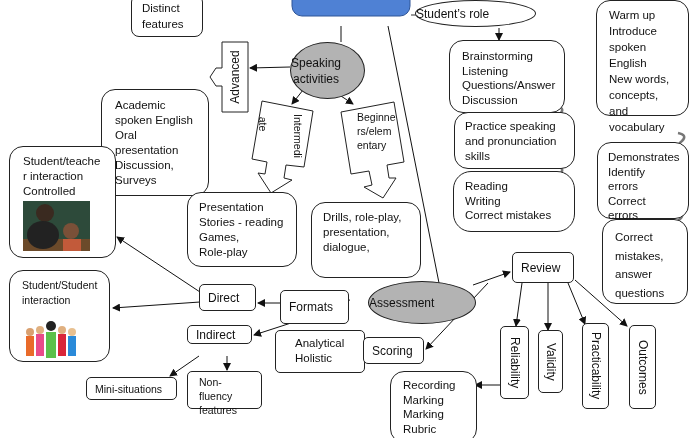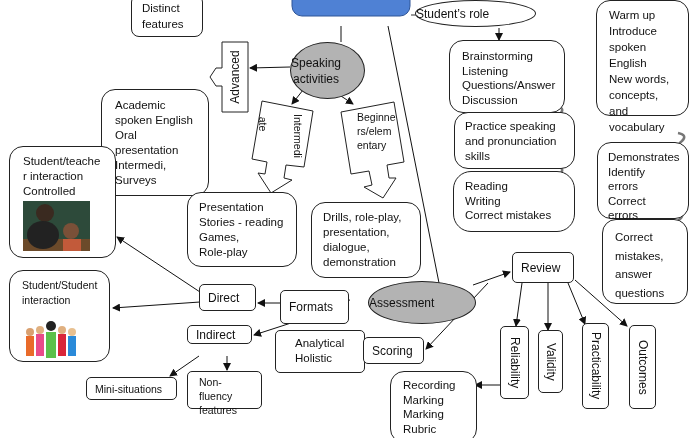--- a/index.html
+++ b/index.html
@@ -69,21 +69,21 @@
 <div class="box" style="left:131px;top:-6px;width:72px;height:43px;padding:5px 10px;border-radius:8px;">
   <span class="line">Distinct</span>
   <span class="line">features</span>
 </div>
 
 <div class="box" style="left:101px;top:41px;width:108px;height:107px;padding:8px 13px;line-height:15px;margin-top:48px;">
   <span class="line">Academic</span>
   <span class="line">spoken English</span>
   <span class="line">Oral</span>
   <span class="line">presentation</span>
-  <span class="line">Intermedi,</span>
+  <span class="line">Discussion,</span>
   <span class="line">Surveys</span>
 </div>
 <div style="position:absolute;left:222px;top:44px;width:26px;height:66px;display:flex;align-items:center;justify-content:center;">
   <span style="transform:rotate(-90deg);font-size:12px;white-space:nowrap;display:block;">Advanced</span>
 </div>
 
 <div class="ell gray" style="left:290px;top:42px;width:75px;height:57px;">
   <div>
     <span class="line">Speaking</span>
     <span class="line">activities</span>
@@ -105,21 +105,20 @@
   <span class="line">Presentation</span>
   <span class="line">Stories - reading</span>
   <span class="line">Games,</span>
   <span class="line">Role-play</span>
 </div>
 
 <div class="box" style="left:311px;top:202px;width:110px;height:76px;padding:7px 11px;line-height:15px;">
   <span class="line">Drills, role-play,</span>
   <span class="line">presentation,</span>
   <span class="line">dialogue,</span>
-  <span class="line">demonstration</span>
 </div>
 
 <div class="ell" style="left:415px;top:0px;width:121px;height:27px;background:#fff;">
   <span>Student’s role</span>
 </div>
 
 <div class="box" style="left:449px;top:40px;width:116px;height:73px;padding:8px 12px;line-height:14.5px;">
   <span class="line">Brainstorming</span>
   <span class="line">Listening</span>
   <span class="line">Questions/Answer</span>

